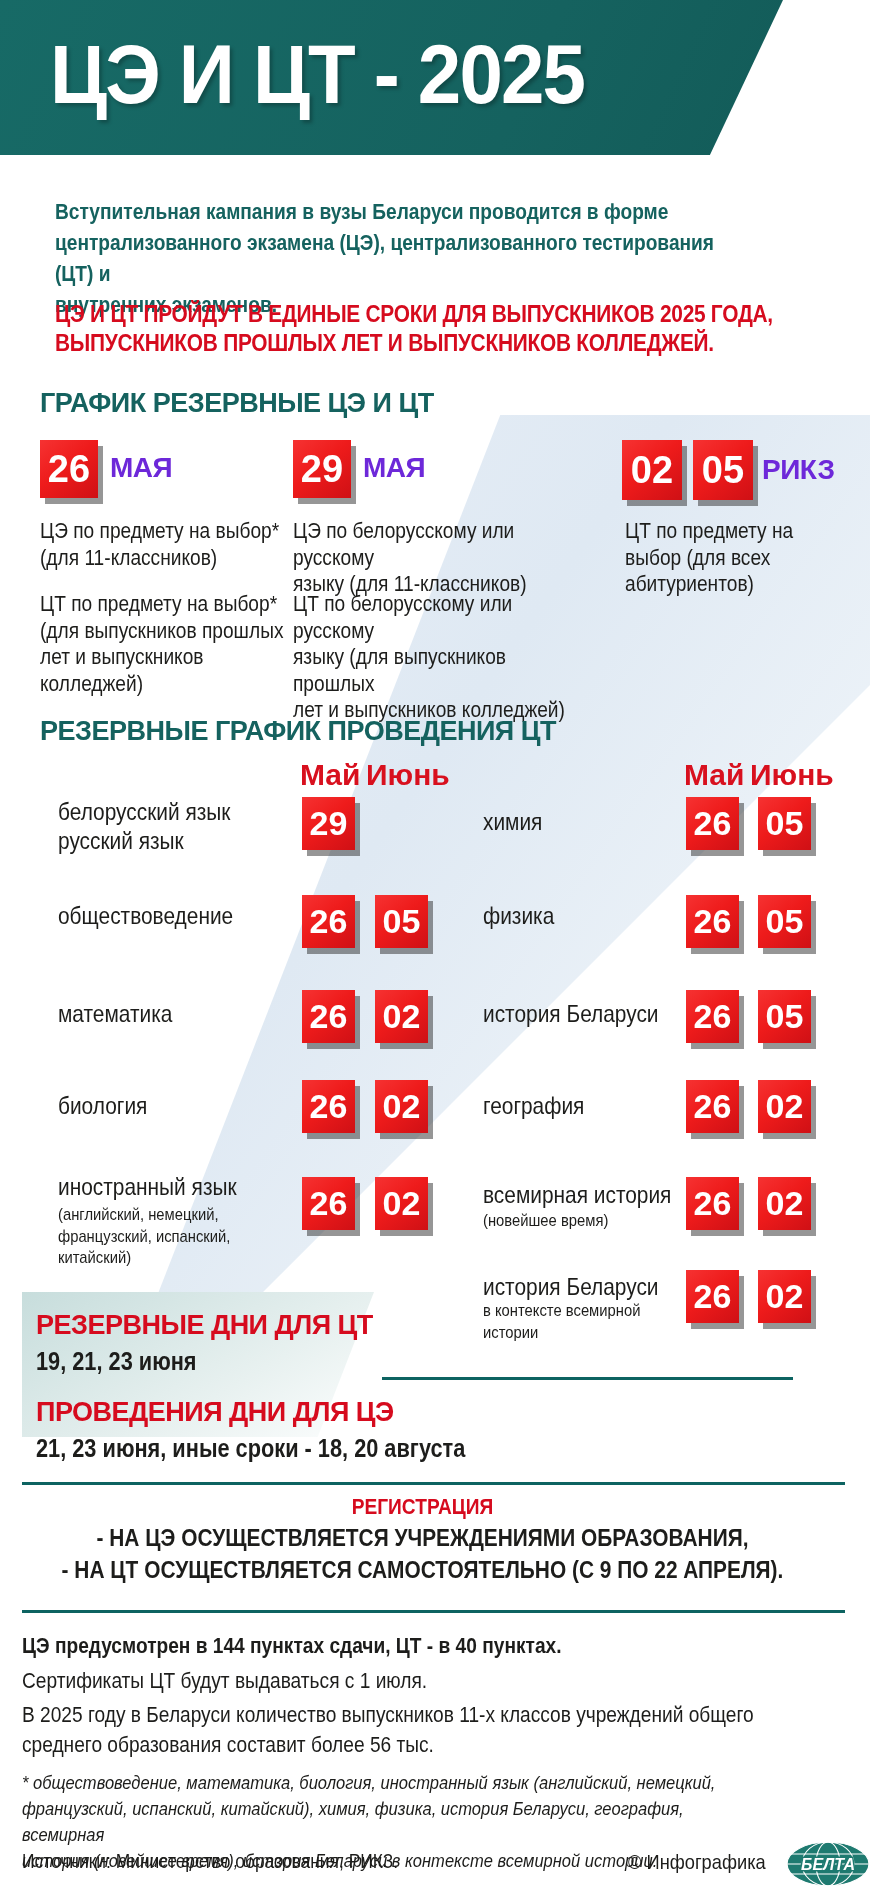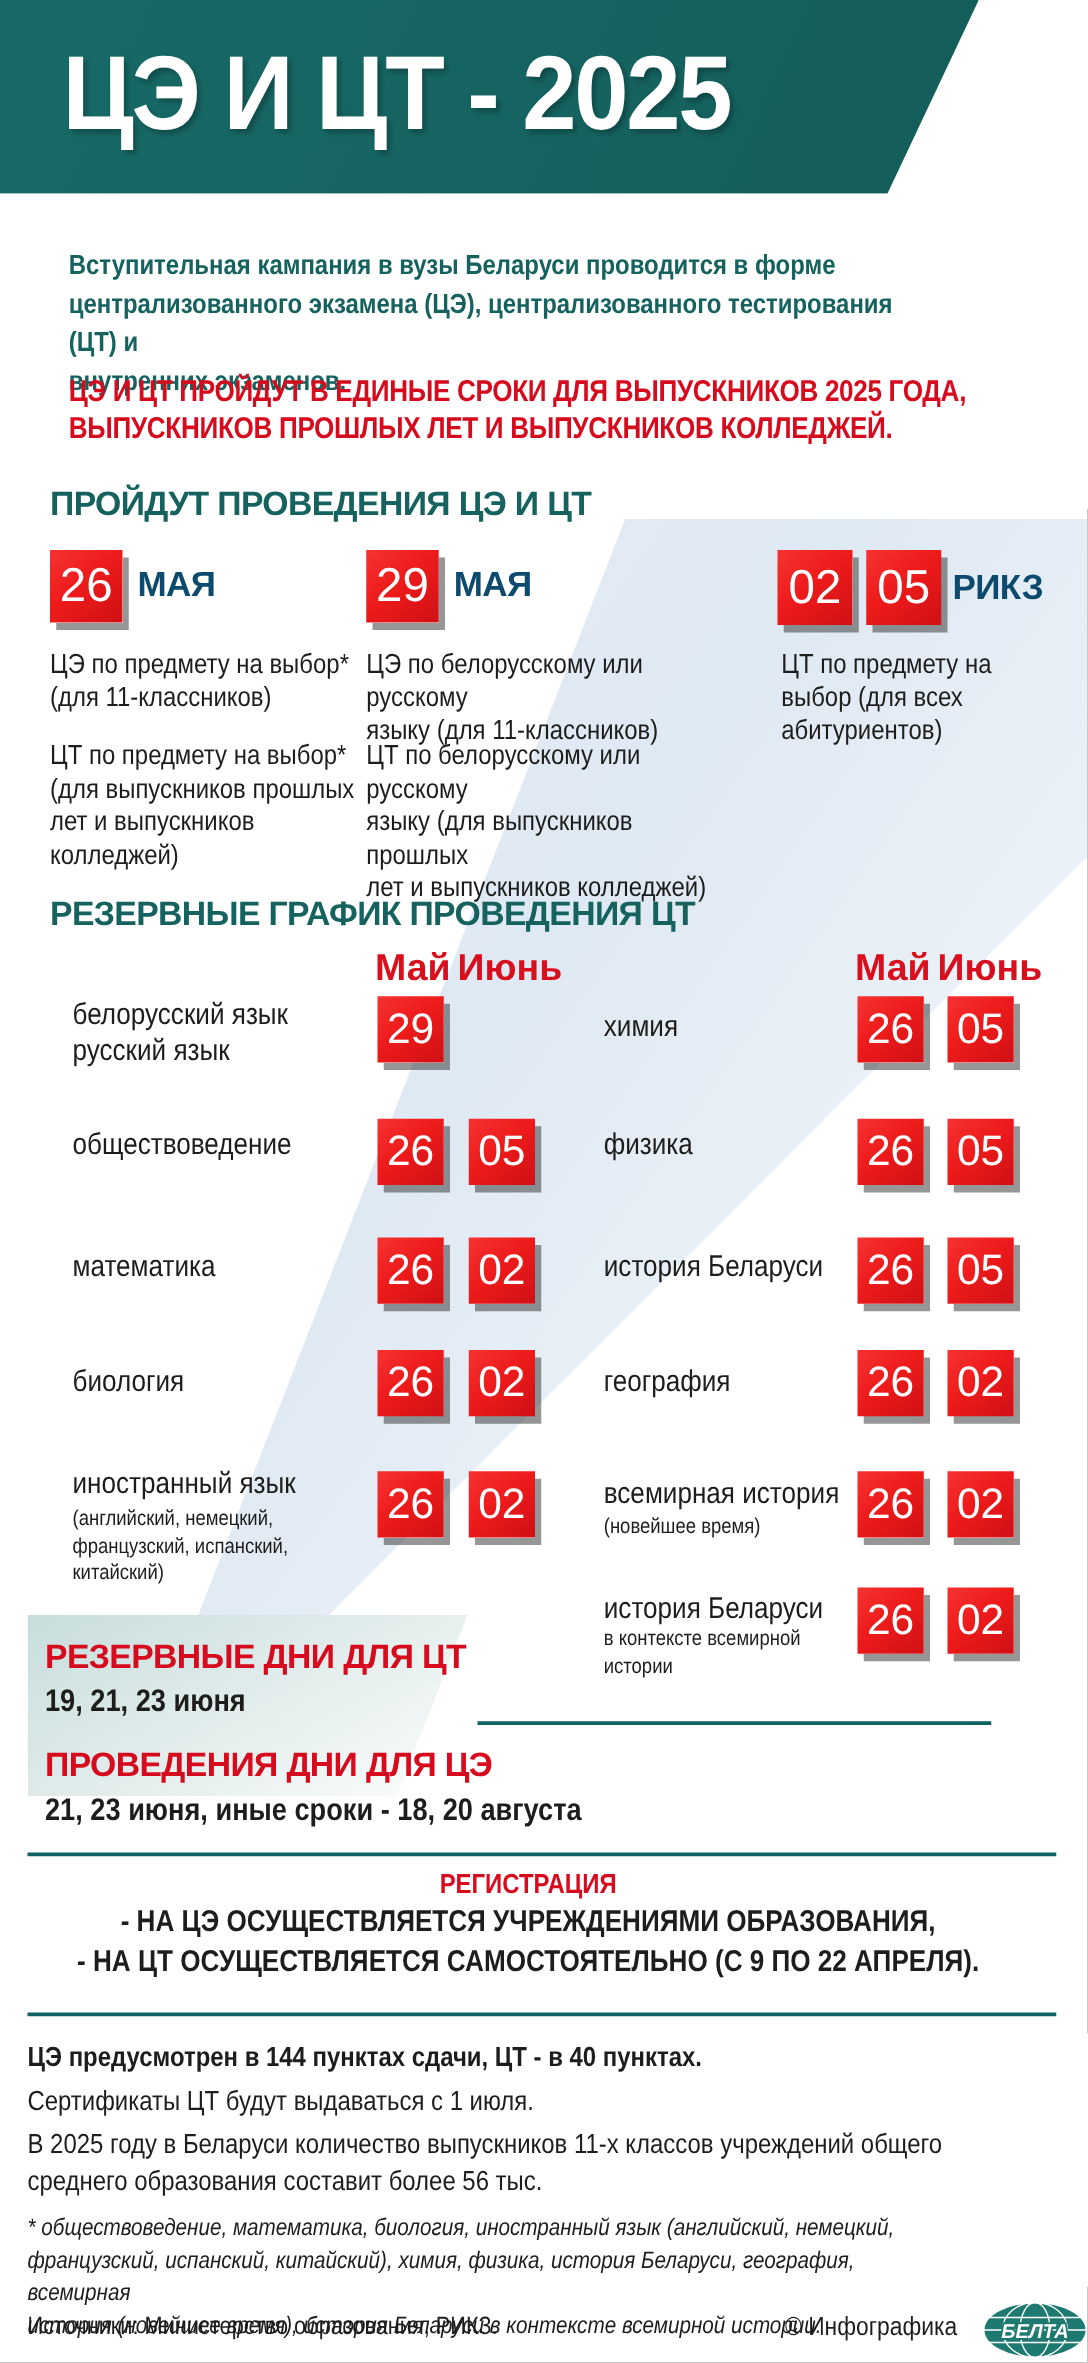--- a/index.html
+++ b/index.html
@@ -37,26 +37,26 @@
   .cond-c{transform:scaleX(.87);transform-origin:50% 0;}
   .teal{color:#15625f;}
   .red{color:#d60b1e;}
   .pre{white-space:pre-line;}
   .sec-title{font-weight:bold;font-size:27px;letter-spacing:-.5px;white-space:nowrap;z-index:3;}
   #intro{left:55px;top:196px;width:800px;font-weight:bold;font-size:22px;line-height:31px;z-index:3;}
   #highlight{left:55px;top:299px;width:830px;font-weight:bold;font-size:24px;line-height:29px;letter-spacing:-.3px;z-index:3;}
   .datebox{
     position:absolute;z-index:3;display:flex;align-items:center;justify-content:center;
     background:linear-gradient(140deg,#f63232 0%,#ee1b1b 45%,#cf1015 100%);
-    color:#fff;font-weight:normal;
+    color:#fff;font-weight:bold;
     box-shadow:5px 6px 0 rgba(45,45,45,.5);
   }
   .db-big{width:58px;height:58px;font-size:38px;}
   .db-sm{width:53px;height:53px;font-size:34px;}
-  .month-label{position:absolute;z-index:3;color:#0c4a6e;font-weight:bold;font-size:28px;letter-spacing:-.5px;}
+  .month-label{position:absolute;z-index:3;color:#6d28d9;font-weight:bold;font-size:28px;letter-spacing:-.5px;}
   .item{position:absolute;z-index:3;font-size:22px;line-height:26.5px;}
   .mj{position:absolute;z-index:3;color:#d8101e;font-weight:bold;font-size:30px;}
   .subj{position:absolute;z-index:3;font-size:24px;line-height:29px;}
   .subj-note{position:absolute;z-index:3;font-size:17px;line-height:21.5px;}
   .divider{position:absolute;z-index:3;height:3px;background:#0d6361;}
   .res-title{position:absolute;z-index:3;font-weight:bold;font-size:27px;letter-spacing:-.5px;color:#d60b1e;white-space:nowrap;}
   .res-dates{position:absolute;z-index:3;font-weight:bold;font-size:25px;white-space:nowrap;color:#1d1d1b;}
   .reg{position:absolute;z-index:3;left:0;width:845px;text-align:center;font-weight:bold;}
   #reg-title{top:1494px;font-size:22px;color:#d60b1e;}
   #reg-line1{top:1524px;font-size:24px;}
@@ -77,21 +77,21 @@
 
   <div id="banner" class="abs"></div>
   <div id="banner-title" class="abs">ЦЭ И ЦТ - 2025</div>
 
   <div id="intro" class="abs teal pre cond">Вступительная кампания в вузы Беларуси проводится в форме
 централизованного экзамена (ЦЭ), централизованного тестирования (ЦТ) и
 внутренних экзаменов.</div>
   <div id="highlight" class="abs red pre cond">ЦЭ И ЦТ ПРОЙДУТ В ЕДИНЫЕ СРОКИ ДЛЯ ВЫПУСКНИКОВ 2025 ГОДА,
 ВЫПУСКНИКОВ ПРОШЛЫХ ЛЕТ И ВЫПУСКНИКОВ КОЛЛЕДЖЕЙ.</div>
 
-  <div class="abs sec-title teal" style="left:40px;top:388px;">ПРОЙДУТ ПРОВЕДЕНИЯ ЦЭ И ЦТ</div>
+  <div class="abs sec-title teal" style="left:40px;top:388px;">ГРАФИК РЕЗЕРВНЫЕ ЦЭ И ЦТ</div>
 
   <div class="datebox db-big" style="left:40px;top:440px;">26</div>
   <div class="month-label" style="left:110px;top:452px;">МАЯ</div>
   <div class="item pre cond" style="left:40px;top:518px;width:280px;">ЦЭ по предмету на выбор*
 (для 11-классников)</div>
   <div class="item pre cond" style="left:40px;top:591px;width:280px;">ЦТ по предмету на выбор*
 (для выпускников прошлых
 лет и выпускников
 колледжей)</div>
 

